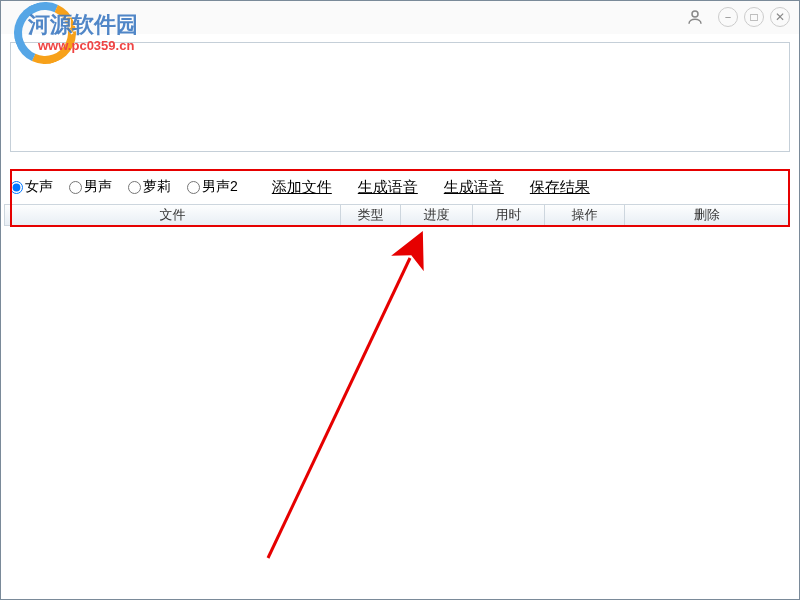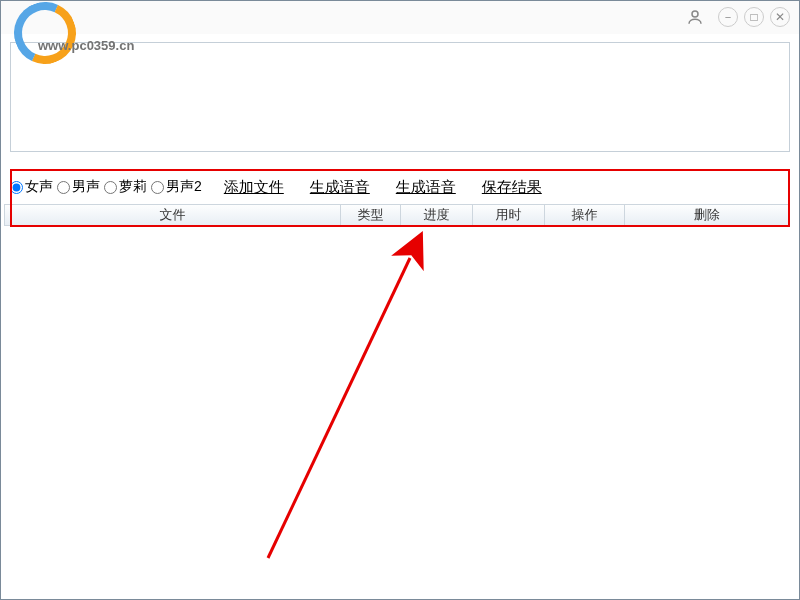--- a/index.html
+++ b/index.html
@@ -10,27 +10,27 @@
 .titlebar .title { font-size: 16px; color: #333; }
 .titlebar .subtitle { font-size: 13px; color: #888; margin-left: 6px; }
 .titlebar .spacer { flex: 1; }
 .titlebar .ctrl { width: 20px; height: 20px; border: 1px solid #ccc; border-radius: 50%; display: flex; align-items: center; justify-content: center; margin-left: 6px; color: #888; font-size: 12px; cursor: pointer; }
 .titlebar .user { width: 18px; height: 18px; margin-right: 8px; color: #888; }
 
 .watermark-logo { position: absolute; top: 0; left: 8px; z-index: 5; pointer-events: none; }
 .watermark-logo .blob { width: 70px; height: 56px; position: relative; }
 .watermark-logo .blob::before { content: ""; position: absolute; width: 46px; height: 46px; border: 8px solid #56a6e6; border-right-color: #f7a11a; border-bottom-color: #f7a11a; border-radius: 50%; top: 2px; left: 6px; transform: rotate(-20deg); }
 .watermark-logo .txt { position: absolute; top: 10px; left: 20px; font-size: 22px; font-weight: bold; color: #3e7ac2; white-space: nowrap; text-shadow: 1px 1px 0 #fff; opacity: 0.9; }
-.watermark-logo .url { position: absolute; top: 38px; left: 30px; font-size: 13px; font-weight: bold; color: #737373; white-space: nowrap; }
+.watermark-logo .url { position: absolute; top: 38px; left: 30px; font-size: 13px; font-weight: bold; color: #ef4444; white-space: nowrap; }
 
 .textarea-zone { margin: 8px 10px 0 10px; height: 110px; border: 1px solid #c5cfd8; background: #fff; }
 
 .red-box { position: absolute; left: 10px; top: 169px; width: 780px; height: 58px; border: 2px solid #e60000; pointer-events: none; z-index: 3; }
 
-.toolbar { margin: 20px 10px 0 10px; height: 30px; display: flex; align-items: center; gap: 0; font-size: 14px; }
+.toolbar { margin: 20px 10px 0 10px; height: 30px; display: flex; align-items: center; gap: 12px; font-size: 14px; }
 .toolbar label { display: flex; align-items: center; gap: 2px; margin-right: 4px; cursor: pointer; }
 .toolbar input[type=radio] { cursor: pointer; }
 .toolbar .actions { margin-left: 18px; display: flex; gap: 26px; }
 .toolbar .actions a { color: #000; text-decoration: underline; font-size: 15px; cursor: pointer; }
 
 .table-header { margin: 2px 10px 0 4px; display: flex; height: 22px; background: linear-gradient(#fdfefe, #e8eef4); border: 1px solid #cdd6de; font-size: 13px; }
 .table-header .col { border-right: 1px solid #cdd6de; display: flex; align-items: center; justify-content: center; color: #333; }
 .table-header .col:last-child { border-right: none; }
 .col-file { flex: 0 0 336px; }
 .col-type { flex: 0 0 60px; }
@@ -53,20 +53,21 @@
       <circle cx="12" cy="8" r="4"></circle>
       <path d="M4 21c0-4 4-6 8-6s8 2 8 6"></path>
     </svg>
   <div class="ctrl">－</div>
   <div class="ctrl">□</div>
   <div class="ctrl">✕</div>
 </div>
 
 <div class="watermark-logo">
   <div class="blob"></div>
+  <div class="txt">河源软件园</div>
   <div class="url">www.pc0359.cn</div>
 </div>
 
 <div class="textarea-zone"></div>
 
 <div class="toolbar">
   <label>
       <input type="radio" name="v" checked="" style="">
       <span>女声</span>
     </label>

